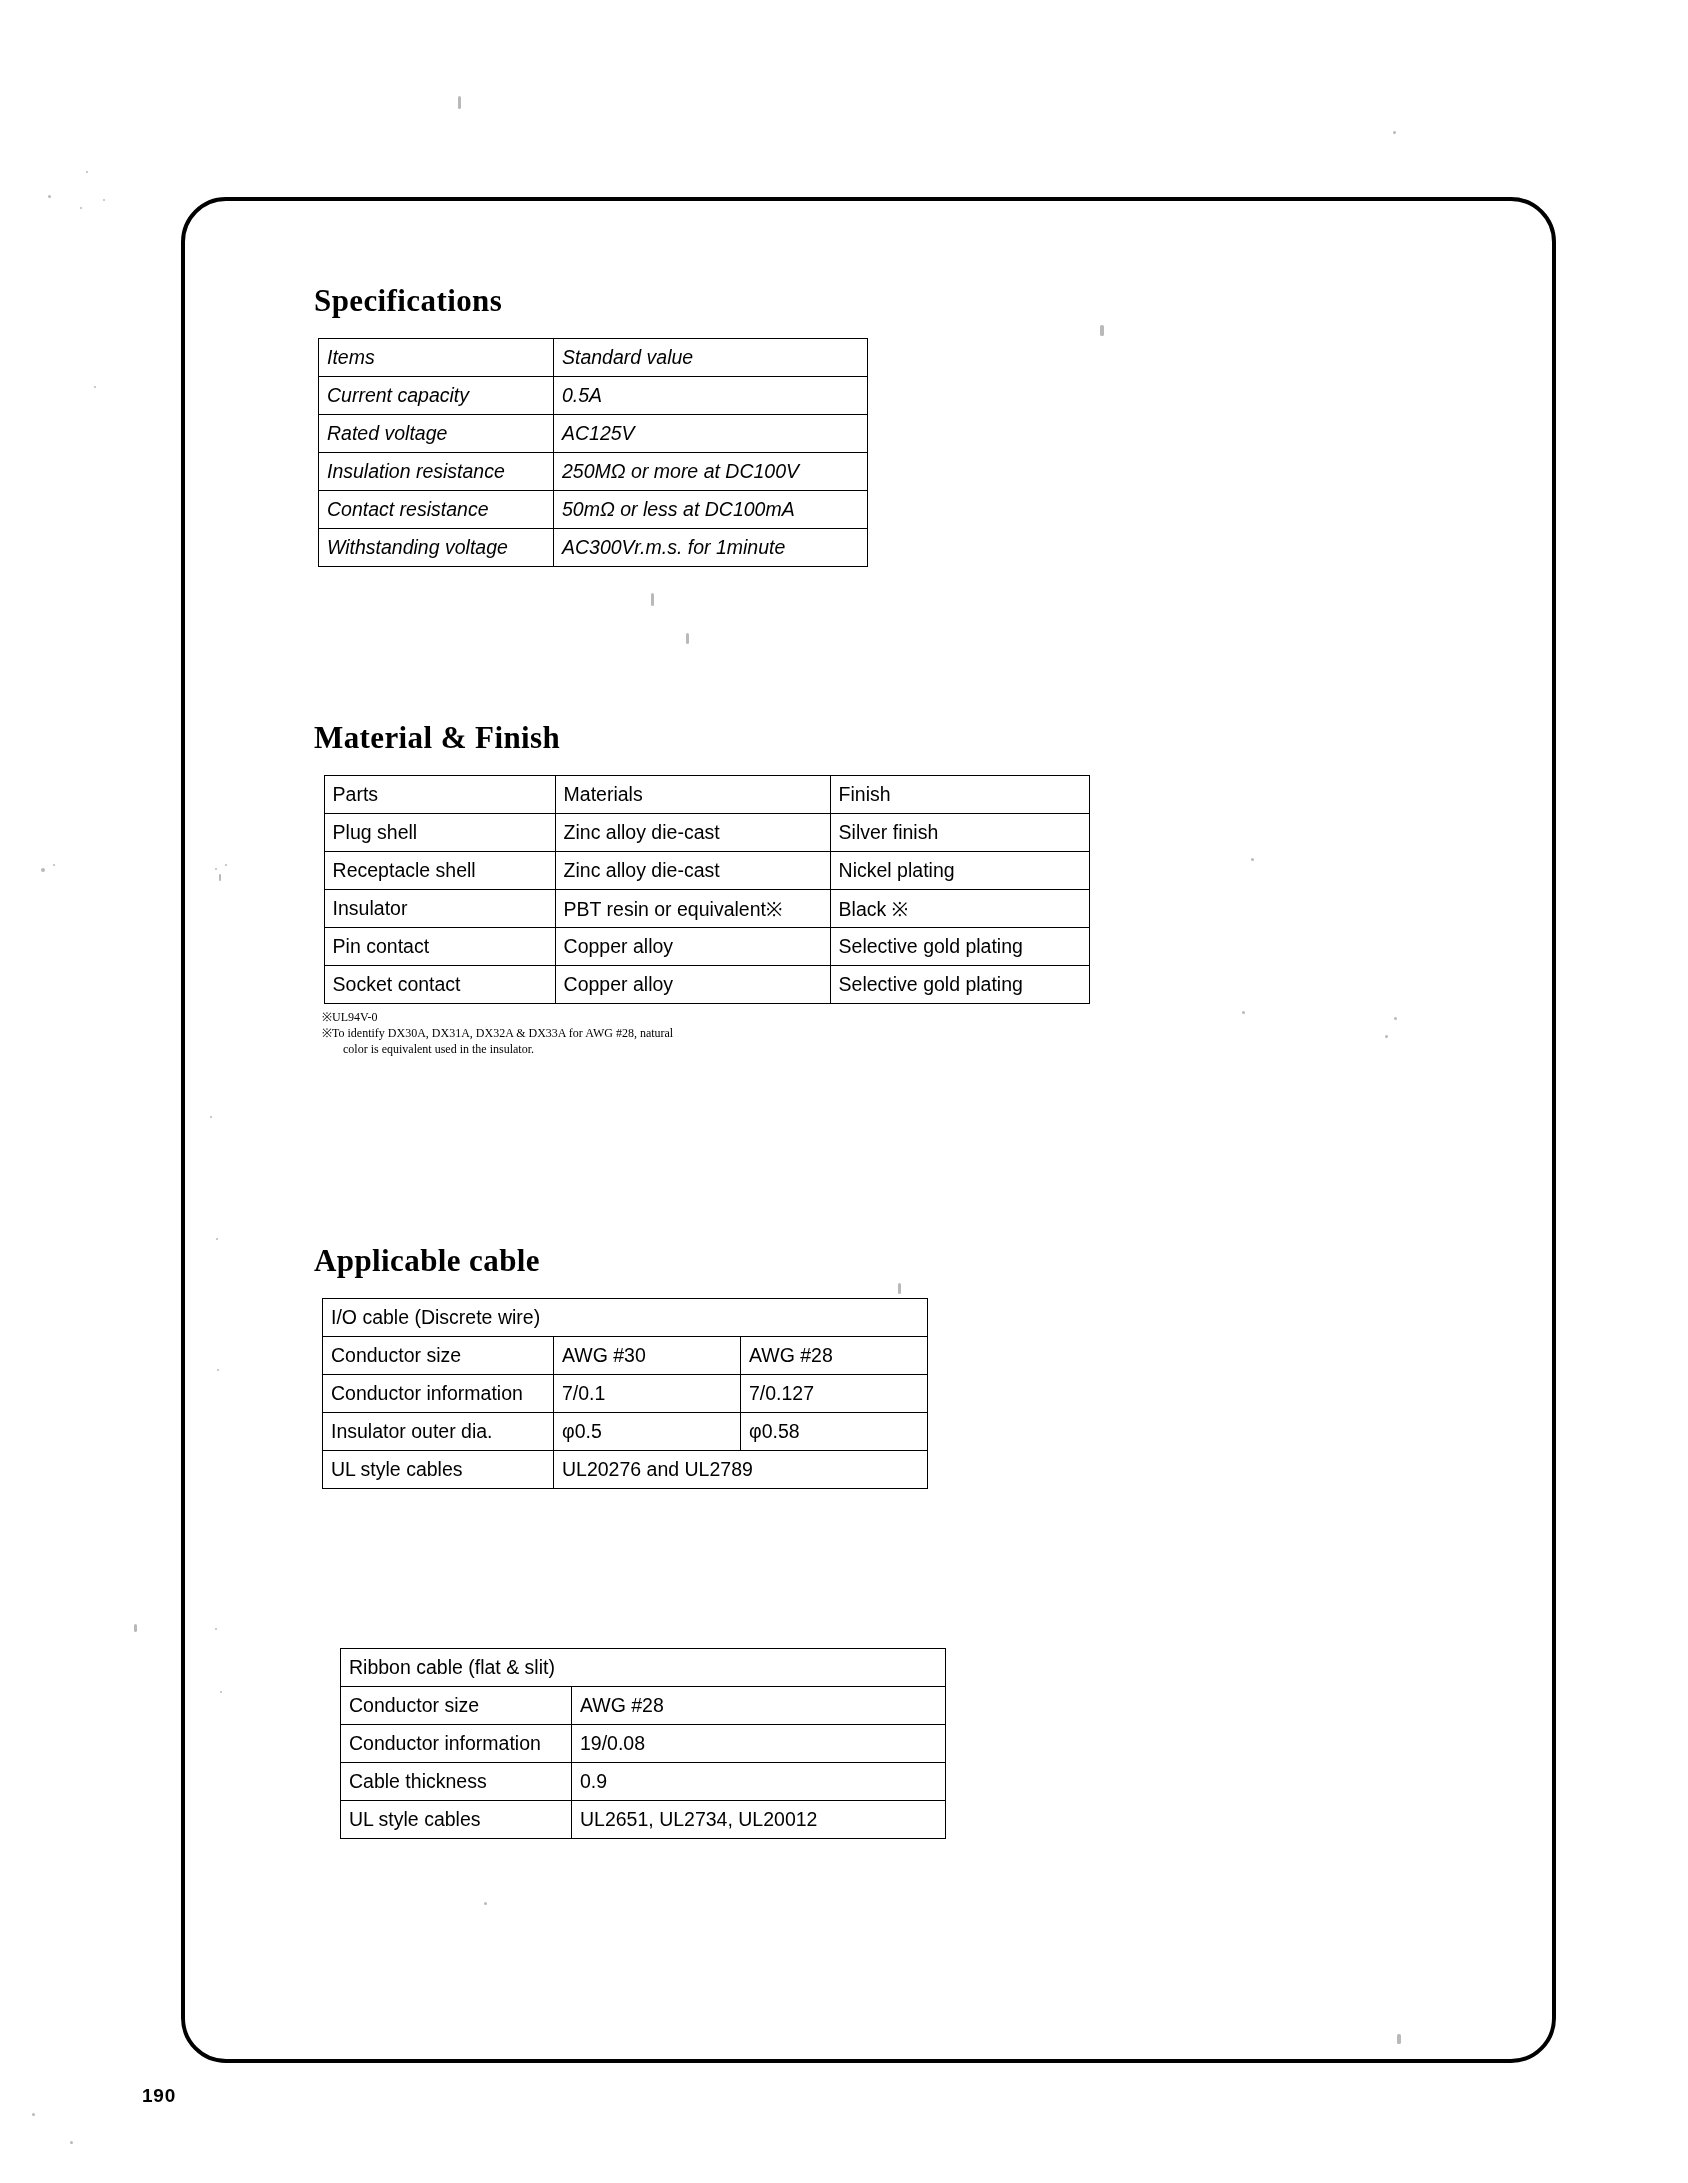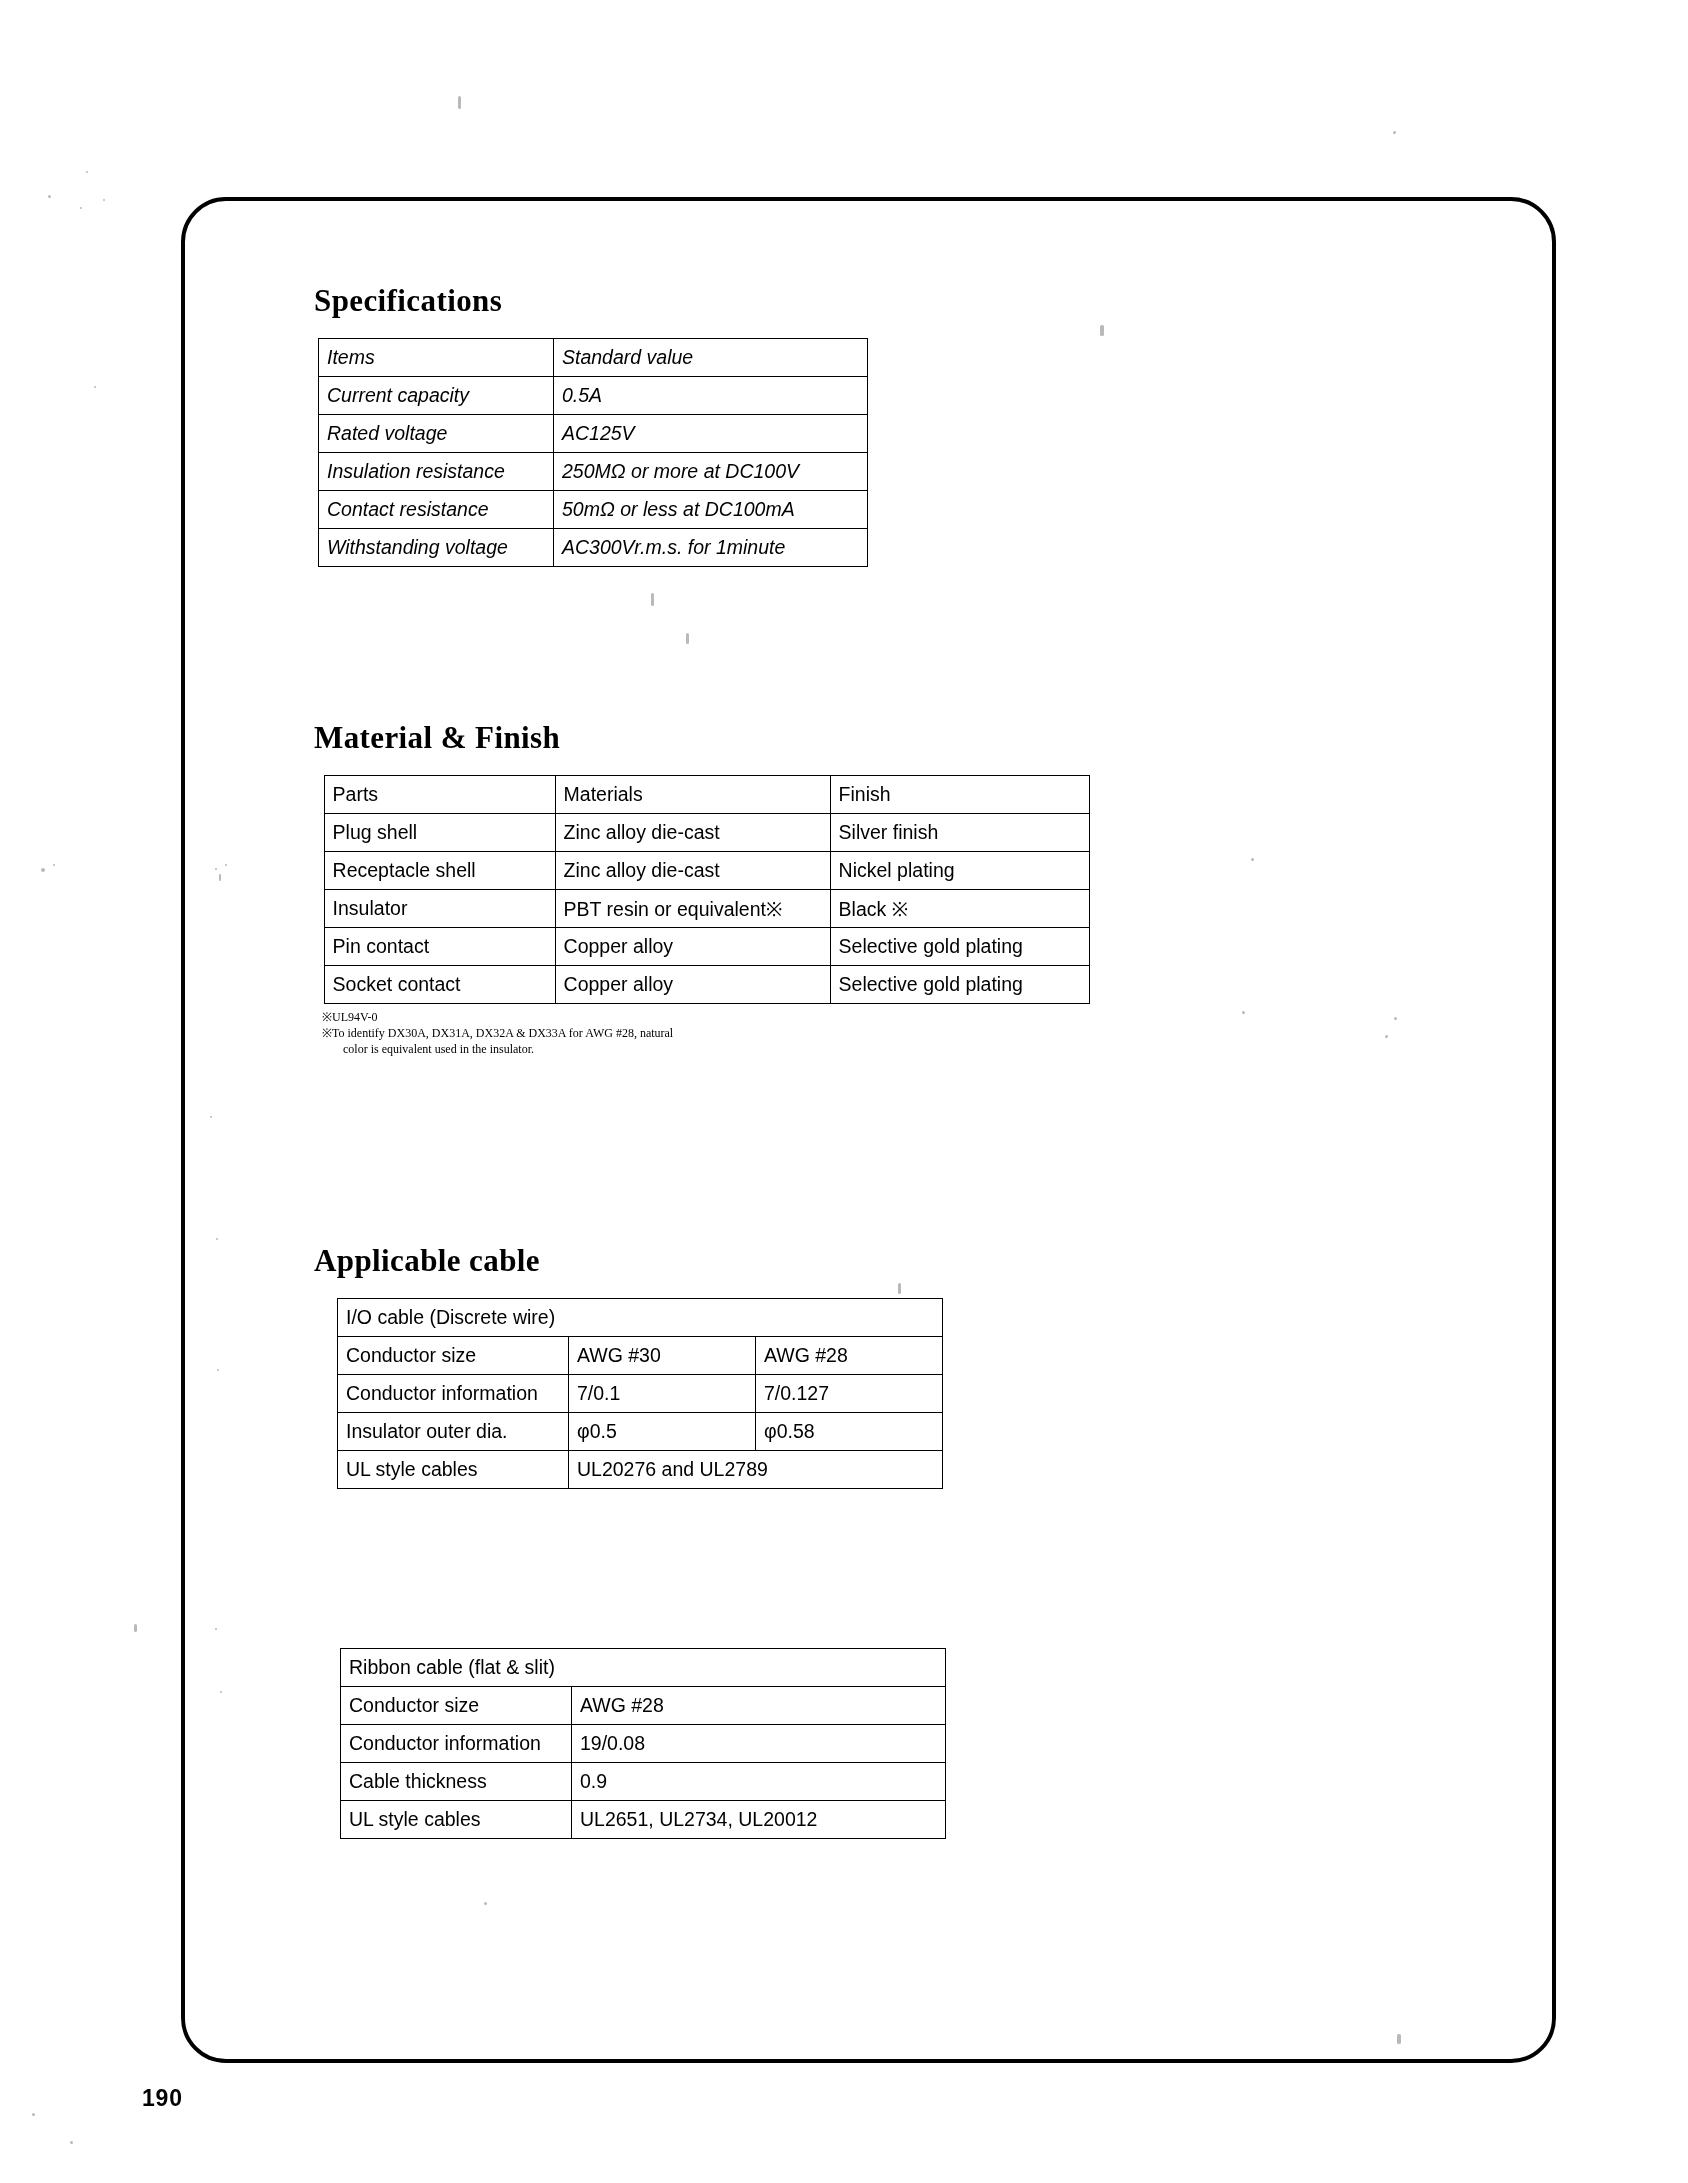--- a/index.html
+++ b/index.html
@@ -84,38 +84,38 @@
 
   .footnotes {
     font-size: 12px;
     line-height: 1.32;
     margin: 6.4px 0 0 8px;
     font-family: Liberation Serif, serif;
   }
   .footnotes .indent { padding-left: 21px; display: block; }
 
   
-  #tbl-io { width: 605px; margin-left: 23px; }
+  #tbl-io { width: 605px; margin-left: 8px; }
   #tbl-io col.c1 { width: 231px; }
   #tbl-io col.c2 { width: 187px; }
   #tbl-io col.c3 { width: 187px; }
 
   
   #tbl-ribbon { width: 605px; margin-left: 26px; }
   #tbl-ribbon col.c1 { width: 231px; }
   #tbl-ribbon col.c2 { width: 374px; }
   .gap-lg { height: 153px; }
   .gap-xl { height: 185px; }
   .gap-xxl { height: 159px; }
 
   .page-number {
     position: absolute;
     left: 142px;
     top: 2085px;
-    font-size: 23px;
+    font-size: 19px;
     font-weight: bold;
     letter-spacing: 0.8px;
   }
 </style>
 </head>
 <body>
 
 <div class="speckle" style="left:48px;top:195px;width:3.2px;height:3.2px;"></div>
 <div class="speckle" style="left:80px;top:207px;width:2.4px;height:2.4px;"></div>
 <div class="speckle" style="left:103px;top:199px;width:2.4px;height:2.4px;"></div>

